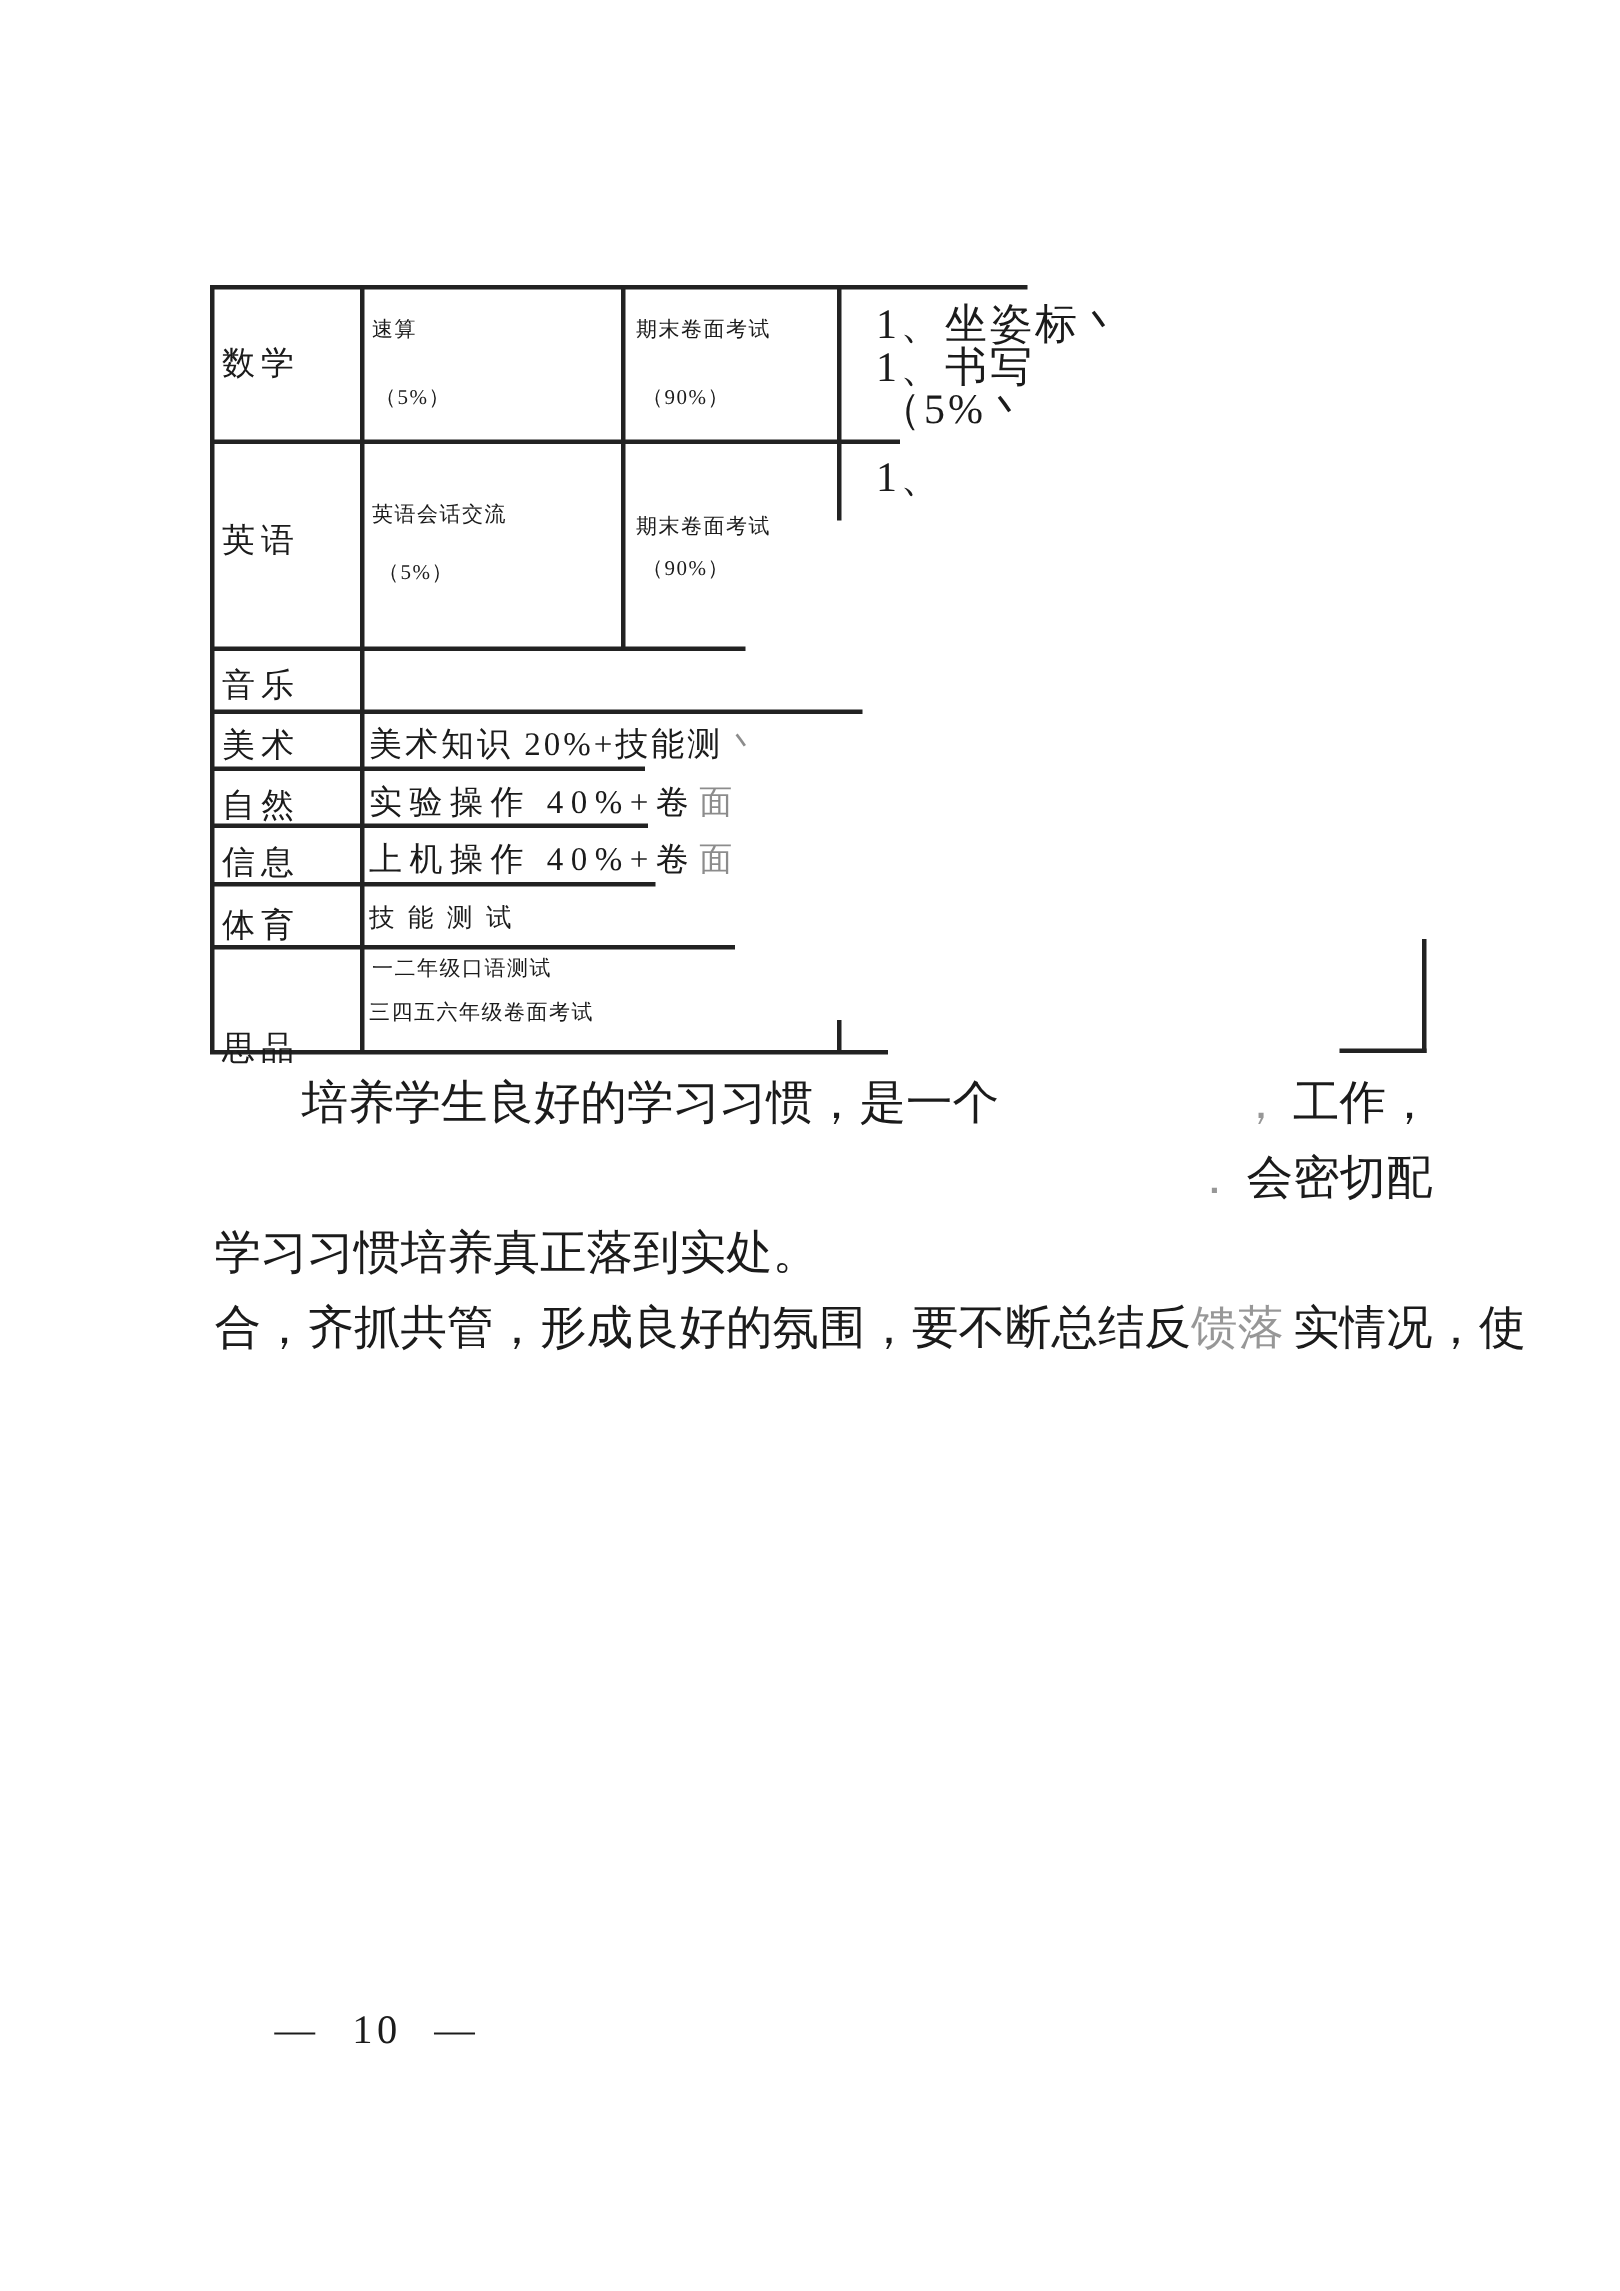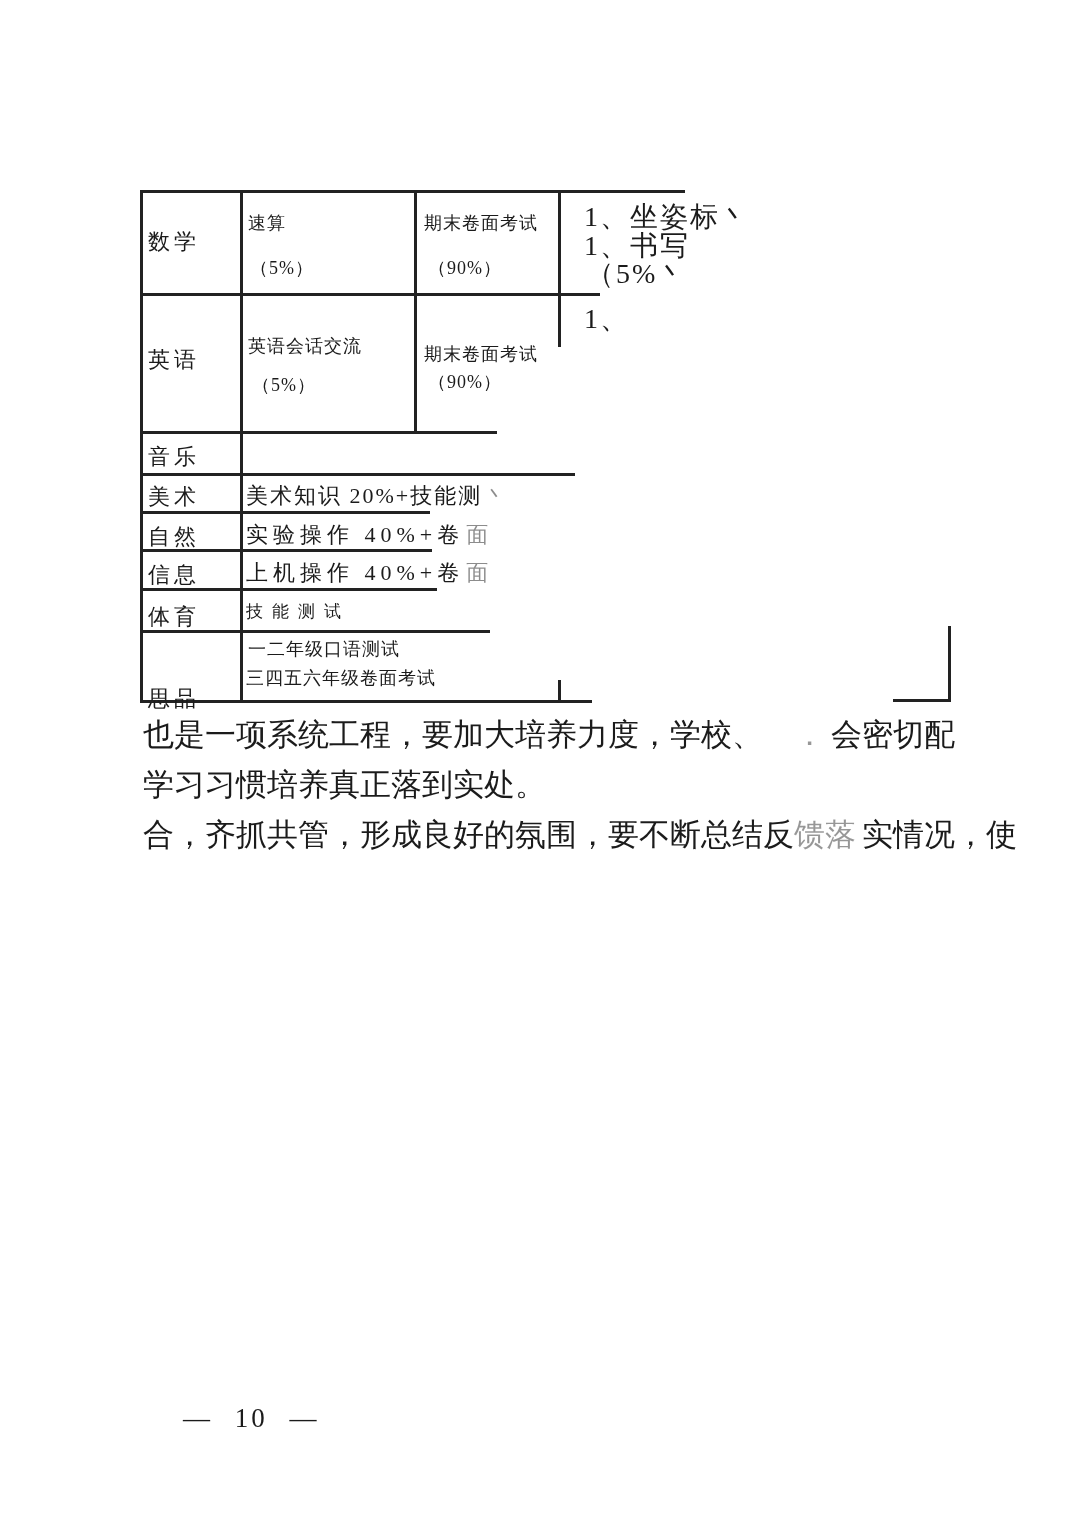--- a/index.html
+++ b/index.html
@@ -12,42 +12,42 @@
     color: #1b1b1b;
     overflow: hidden;
   }
   
   .ln { position: absolute; background: #222222; }
   .ln.h { height: 3px; }
   .ln.v { width: 3px; }
   
   .cell { position: absolute; white-space: nowrap; line-height: 1.15; }
   .subject   { font-size: 22px; letter-spacing: 4px; }
-  .cellsm    { font-size: 18px; letter-spacing: 1px; }
+  .cellsm    { font-size: 14px; letter-spacing: 1px; }
   .note      { font-size: 28px; letter-spacing: 2px; margin-left: 20px; }
   .ls10      { font-size: 24px; letter-spacing: 10px; }
   .ls9       { font-size: 17px; letter-spacing: 9px; }
   .ls5       { font-size: 22px; letter-spacing: 5px; text-align: right; }
   .ls2       { font-size: 22px; letter-spacing: 2px; }
   .sup  { position: relative; top: -9px; font-size: 19px; margin-left: 4px; opacity: .85; letter-spacing: 0; }
   .fadeTail { opacity: .5; margin-left: 2px; }
   
   .para {
     position: absolute;
     left: 143px; top: 710px; width: 812px;
     font-size: 31px; letter-spacing: 0px;
   }
   .pline { height: 50px; display: flex; align-items: center; white-space: nowrap; }
   .pline .spacer { flex: 1 1 auto; }
   .indent { padding-left: 58px; }
   .faint { opacity: .45; margin-right: 6px; }
   
   .pageno {
     position: absolute;
-    left: 183px; top: 1403px;
+    left: 183px; top: 1338px;
     font-size: 27px; letter-spacing: 3px; word-spacing: 12px;
     white-space: pre;
   }
 </style>
 </head>
 <body>
 
 <div class="page">
 
   <div class="ln v" style="left:140px; top:190px; height:512px"></div>
@@ -103,22 +103,27 @@
   <div class="cell subject" style="left:148px; top:604px">体育</div>
   <div class="cell ls9" style="left:246px; top:602px">
     <span>技能测试</span>
   </div>
 
   <div class="cell subject" style="left:148px; top:686px">思品</div>
   <div class="cell cellsm" style="left:248px; top:639px">一二年级口语测试</div>
   <div class="cell cellsm" style="left:246px; top:668px">三四五六年级卷面考试</div>
 
   <div class="para">
+    <div class="pline indent">
+      <span>培养学生良好的学习习惯，是一个</span>
+      <span class="spacer"></span>
+      <span class="faint">，</span>
+      <span>工作，</span>
+    </div>
     <div class="pline">
-      <span>也是一项系统工程，要加大培养力度，学校、</span>
       <span class="spacer"></span>
       <span class="faint">．</span>
       <span>会密切配</span>
     </div>
     <div class="pline">
       <span>学习习惯培养真正落到实处。</span>
     </div>
     <div class="pline">
       <span>合，齐抓共管，形成良好的氛围，要不断总结反</span>
       <span class="spacer"></span>

